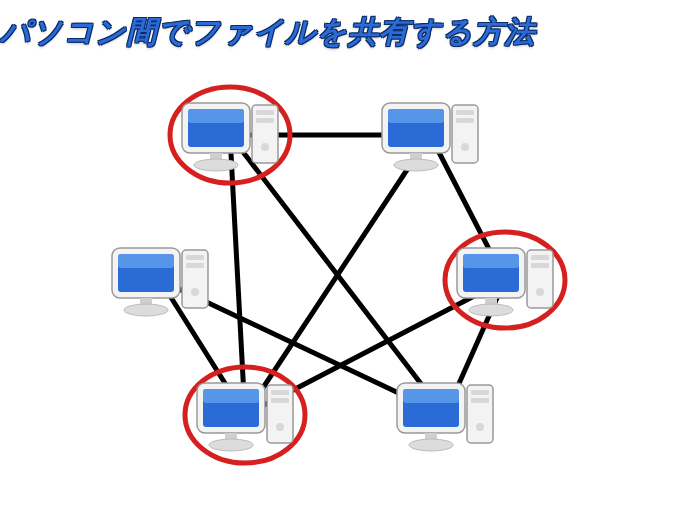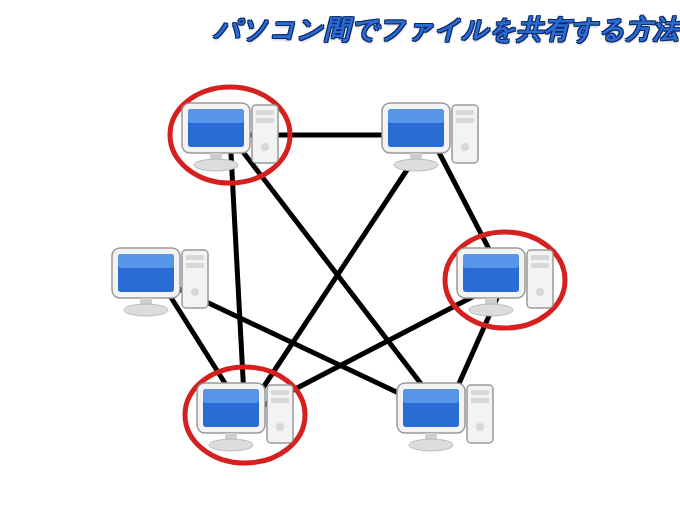--- a/index.html
+++ b/index.html
@@ -14,22 +14,22 @@
   .stage {
     position: relative;
     width: 680px;
     height: 508px;
   }
   .title {
     position: absolute;
     top: 12px;
     left: 0;
     width: 680px;
-    text-align: right;
-    font-size: 26px;
+    text-align: left;
+    font-size: 30px;
     font-weight: 900;
     font-style: italic;
     letter-spacing: 1px;
     color: #2b6bd6;
     -webkit-text-stroke: 2px #ffffff;
     paint-order: stroke fill;
     text-shadow:
       -1px -1px 0 #0b2a66,
        1px -1px 0 #0b2a66,
       -1px  1px 0 #0b2a66,

